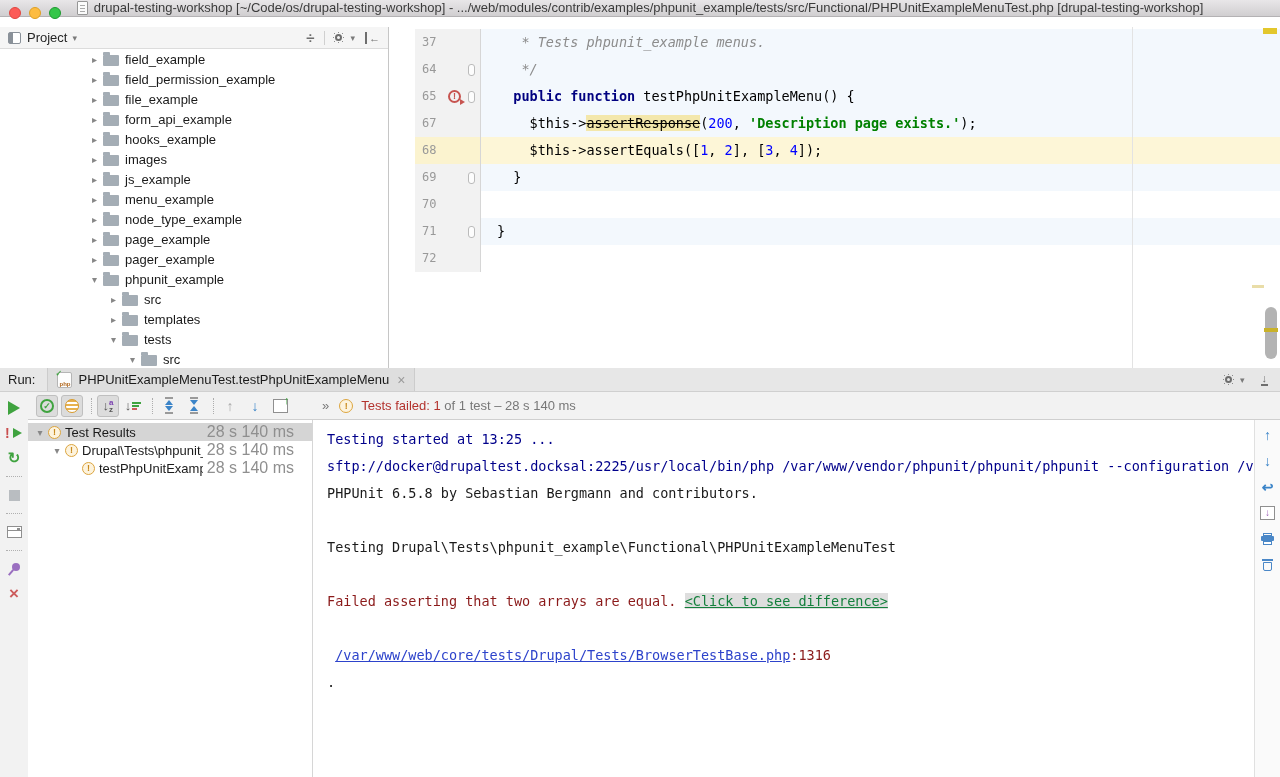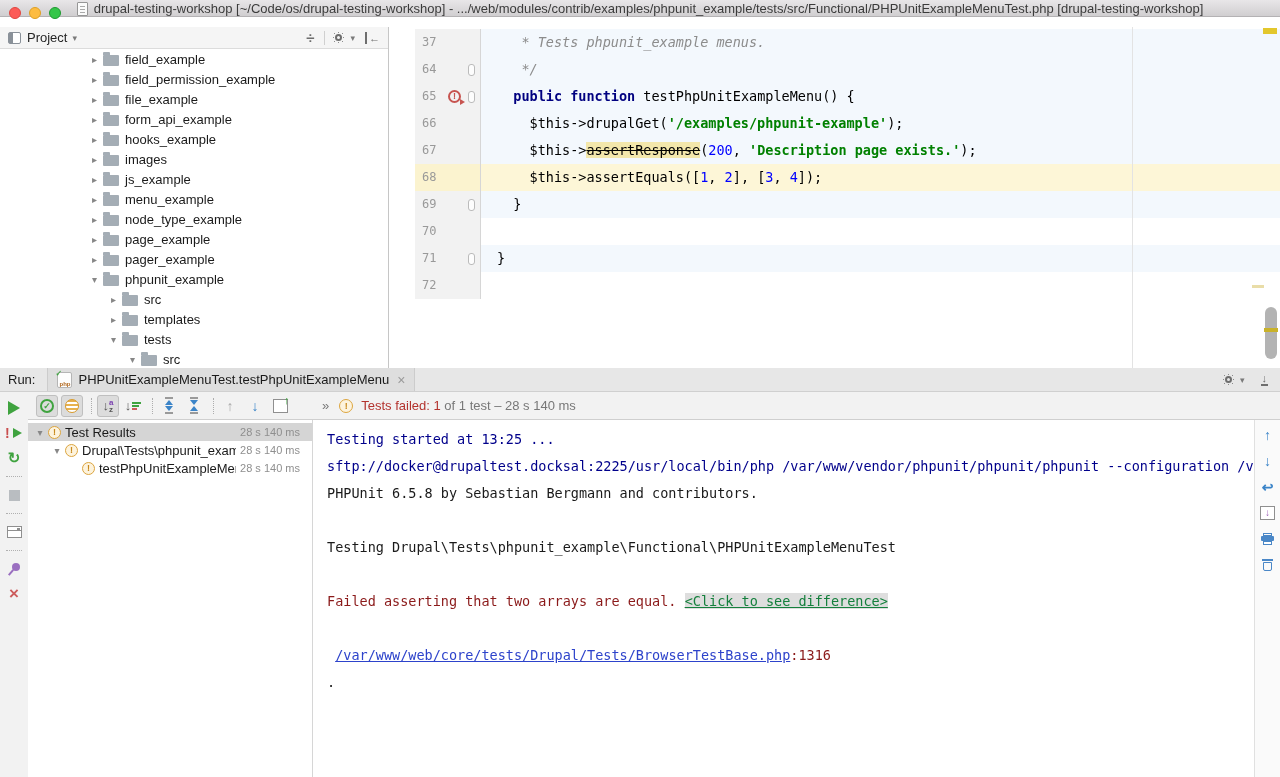--- a/index.html
+++ b/index.html
@@ -3,21 +3,21 @@
 <meta charset="utf-8">
 <style>
   * { margin:0; padding:0; box-sizing:border-box; }
   html,body { background:#fff; }
   body { font-family:"Liberation Sans", sans-serif; }
   .window { position:relative; width:1280px; height:777px; overflow:hidden; background:#fff; }
 
   
   .titlebar { position:absolute; top:0; left:0; right:0; height:17px;
     background:linear-gradient(#e8e6e8,#d0ced0); border-bottom:1px solid #b4b2b4;
-    display:flex; align-items:center; }
+    display:flex; align-items:flex-start; }
   .lights { position:absolute; left:9px; top:7px; display:flex; gap:8px; }
   .light { width:12px; height:12px; border-radius:50%; }
   .l-red { background:#fc5b57; border:1px solid #e14640; }
   .l-yel { background:#fdbc40; border:1px solid #dfa023; }
   .l-grn { background:#35c649; border:1px solid #1f9a31; }
   .title-wrap { width:100%; text-align:center; font-size:13px; color:#3b3b3b; white-space:nowrap; }
   .docic { display:inline-block; width:11px; height:14px; background:#fbfbfb; border:1px solid #969696;
     border-radius:1px; vertical-align:-3px; margin-right:6px; position:relative; }
   .docic:before { content:""; position:absolute; left:2px; top:3px; width:5px; height:1px; background:#aaa;
     box-shadow:0 3px 0 #aaa, 0 6px 0 #aaa; }
@@ -152,21 +152,21 @@
   .xred { color:#cd5c5c; font-size:17px; font-weight:bold; line-height:14px; }
 
   
   .testtree { position:absolute; top:420px; left:28px; width:285px; bottom:0; background:#fff;
     border-right:1px solid #d6d6d6; padding-top:3px; overflow:hidden; }
   .ttrow { height:18px; display:flex; align-items:center; font-size:13px; color:#1a1a1a; }
   .ttrow.sel { background:#d5d5d5; }
   .tw2 { width:16px; flex:none; text-align:center; color:#878787; font-size:10px; }
   .ttrow .warnball { width:13px; height:13px; margin-right:4px; }
   .tt-label { white-space:nowrap; overflow:hidden; flex:0 1 auto; }
-  .tt-time { margin-left:auto; padding-right:12px; padding-left:4px; font-size:11px; color:#8f8f8f; flex:none; }
+  .tt-time { margin-left:auto; padding-right:18px; padding-left:4px; font-size:16px; color:#8f8f8f; flex:none; }
 
   
   .console { position:absolute; top:420px; left:313px; right:26px; bottom:0; background:#fff;
     padding:6px 0 0 14px; overflow:hidden; }
   .cline { height:27px; font:13.5px/27px "DejaVu Sans Mono", monospace; white-space:pre; }
   .ci { color:#00008b; } .cb { color:#1a1a1a; } .ce { color:#8b1a1a; }
   .clink { color:#2d43cb; text-decoration:underline; }
   .clink-hl { color:#15803d; text-decoration:underline; background:#dedede; }
   .cloc { color:#8b1a1a; }
 
@@ -316,26 +316,20 @@
           </div>
           <div class="ctext"><span class="cmt">   */</span></div>
         </div>
         <div class="crow r-tint">
           <div class="gut">
             <span class="lnum">65</span>
             <span class="gfail">!</span>
             <span class="fold"></span>
           </div>
           <div class="ctext"><span>  </span><span class="kw">public</span><span> </span><span class="kw">function</span><span> testPhpUnitExampleMenu() {</span></div>
-        </div>
-        <div class="crow r-tint">
-          <div class="gut">
-            <span class="lnum">66</span>
-          </div>
-          <div class="ctext"><span>    $this-&gt;drupalGet(</span><span class="str">'/examples/phpunit-example'</span><span>);</span></div>
         </div>
         <div class="crow r-tint">
           <div class="gut">
             <span class="lnum">67</span>
           </div>
           <div class="ctext"><span>    $this-&gt;</span><span class="depr">assertResponse</span><span>(</span><span class="num">200</span><span>, </span><span class="str">'Description page exists.'</span><span>);</span></div>
         </div>
         <div class="crow r-cur">
           <div class="gut">
             <span class="lnum">68</span>

